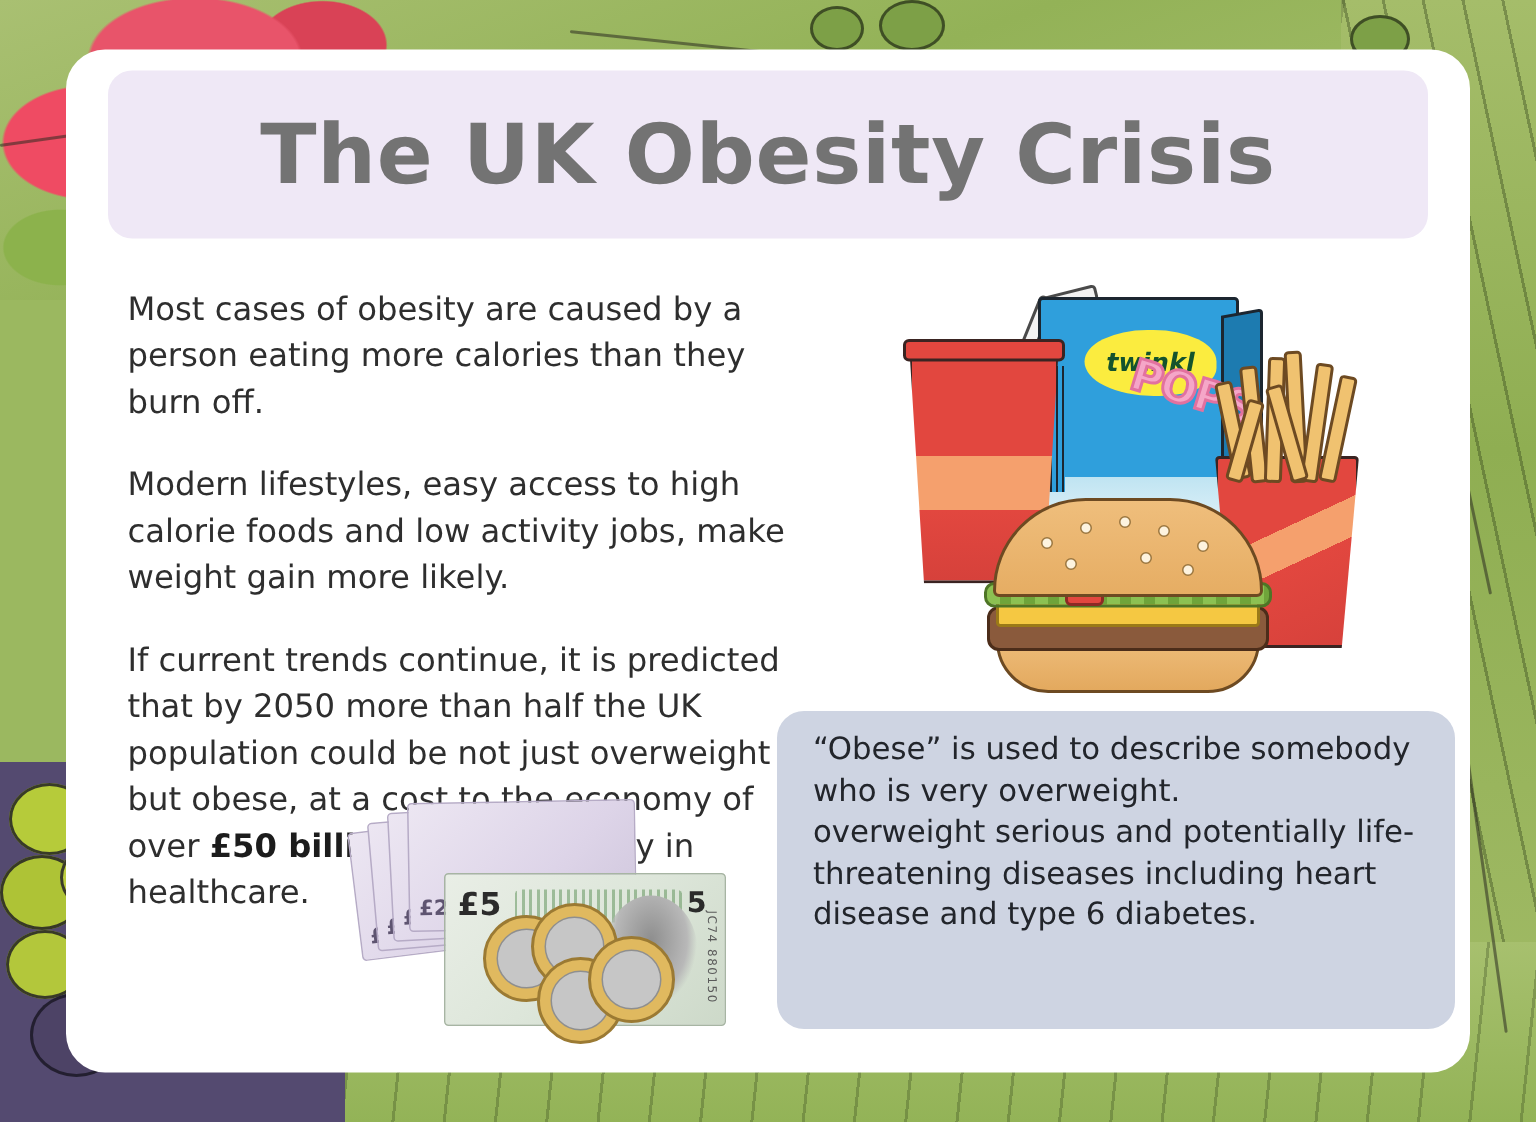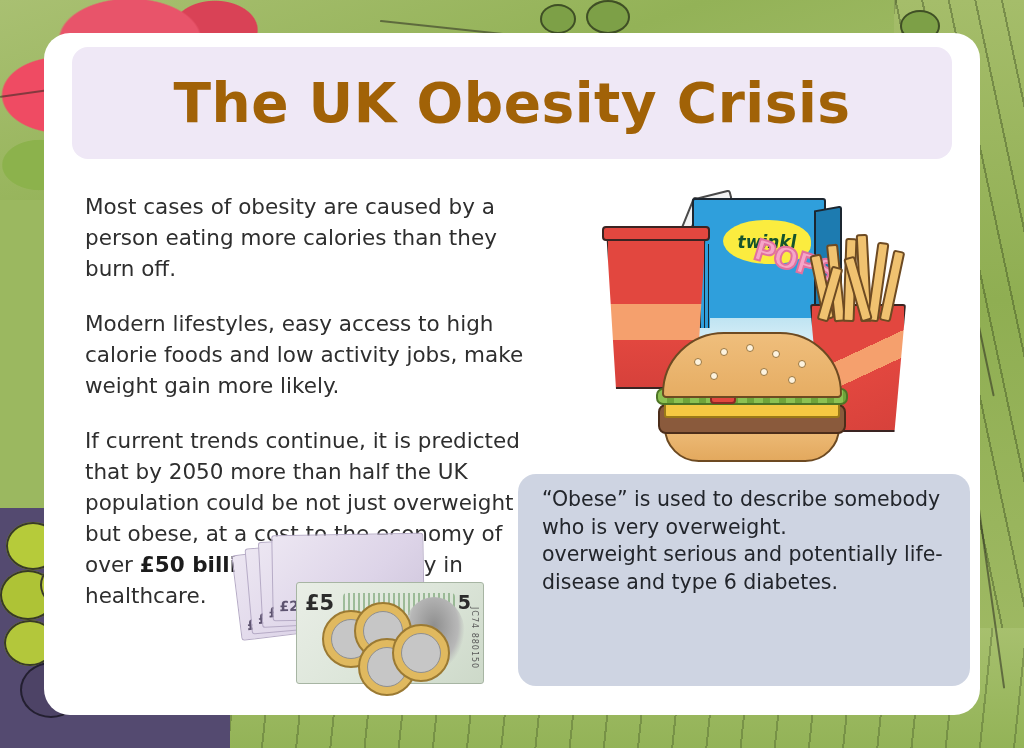--- a/index.html
+++ b/index.html
@@ -93,21 +93,21 @@
     background: #efe8f6;
     border-radius: 16px;
     display: flex;
     align-items: center;
     justify-content: center;
   }
   .title-text {
     font-family: "DejaVu Sans", sans-serif;
     font-size: 55px;
     font-weight: bold;
-    color: #a16207;
+    color: #737373;
     letter-spacing: .5px;
     white-space: nowrap;
   }
 
   
   .body-col {
     position: absolute;
     left: 85px;
     top: 191px;
     width: 468px;
@@ -504,16 +504,17 @@
     <div class="coin" style="left:86px;  top:80px;"></div>
     <div class="coin" style="left:118px; top:72px;"></div>
     <div class="coin" style="left:122px; top:108px;"></div>
     <div class="coin" style="left:156px; top:94px;"></div>
   </div>
 
   <div class="info-box">
     <span class="info-line">“Obese” is used to describe somebody</span>
     <span class="info-line">who is very overweight.</span>
     <span class="info-line">overweight  serious and potentially life-</span>
+    <span class="info-line">threatening diseases including heart</span>
     <span class="info-line">disease and type 6 diabetes.</span>
   </div>
 
 </div>
 
 </body></html>

